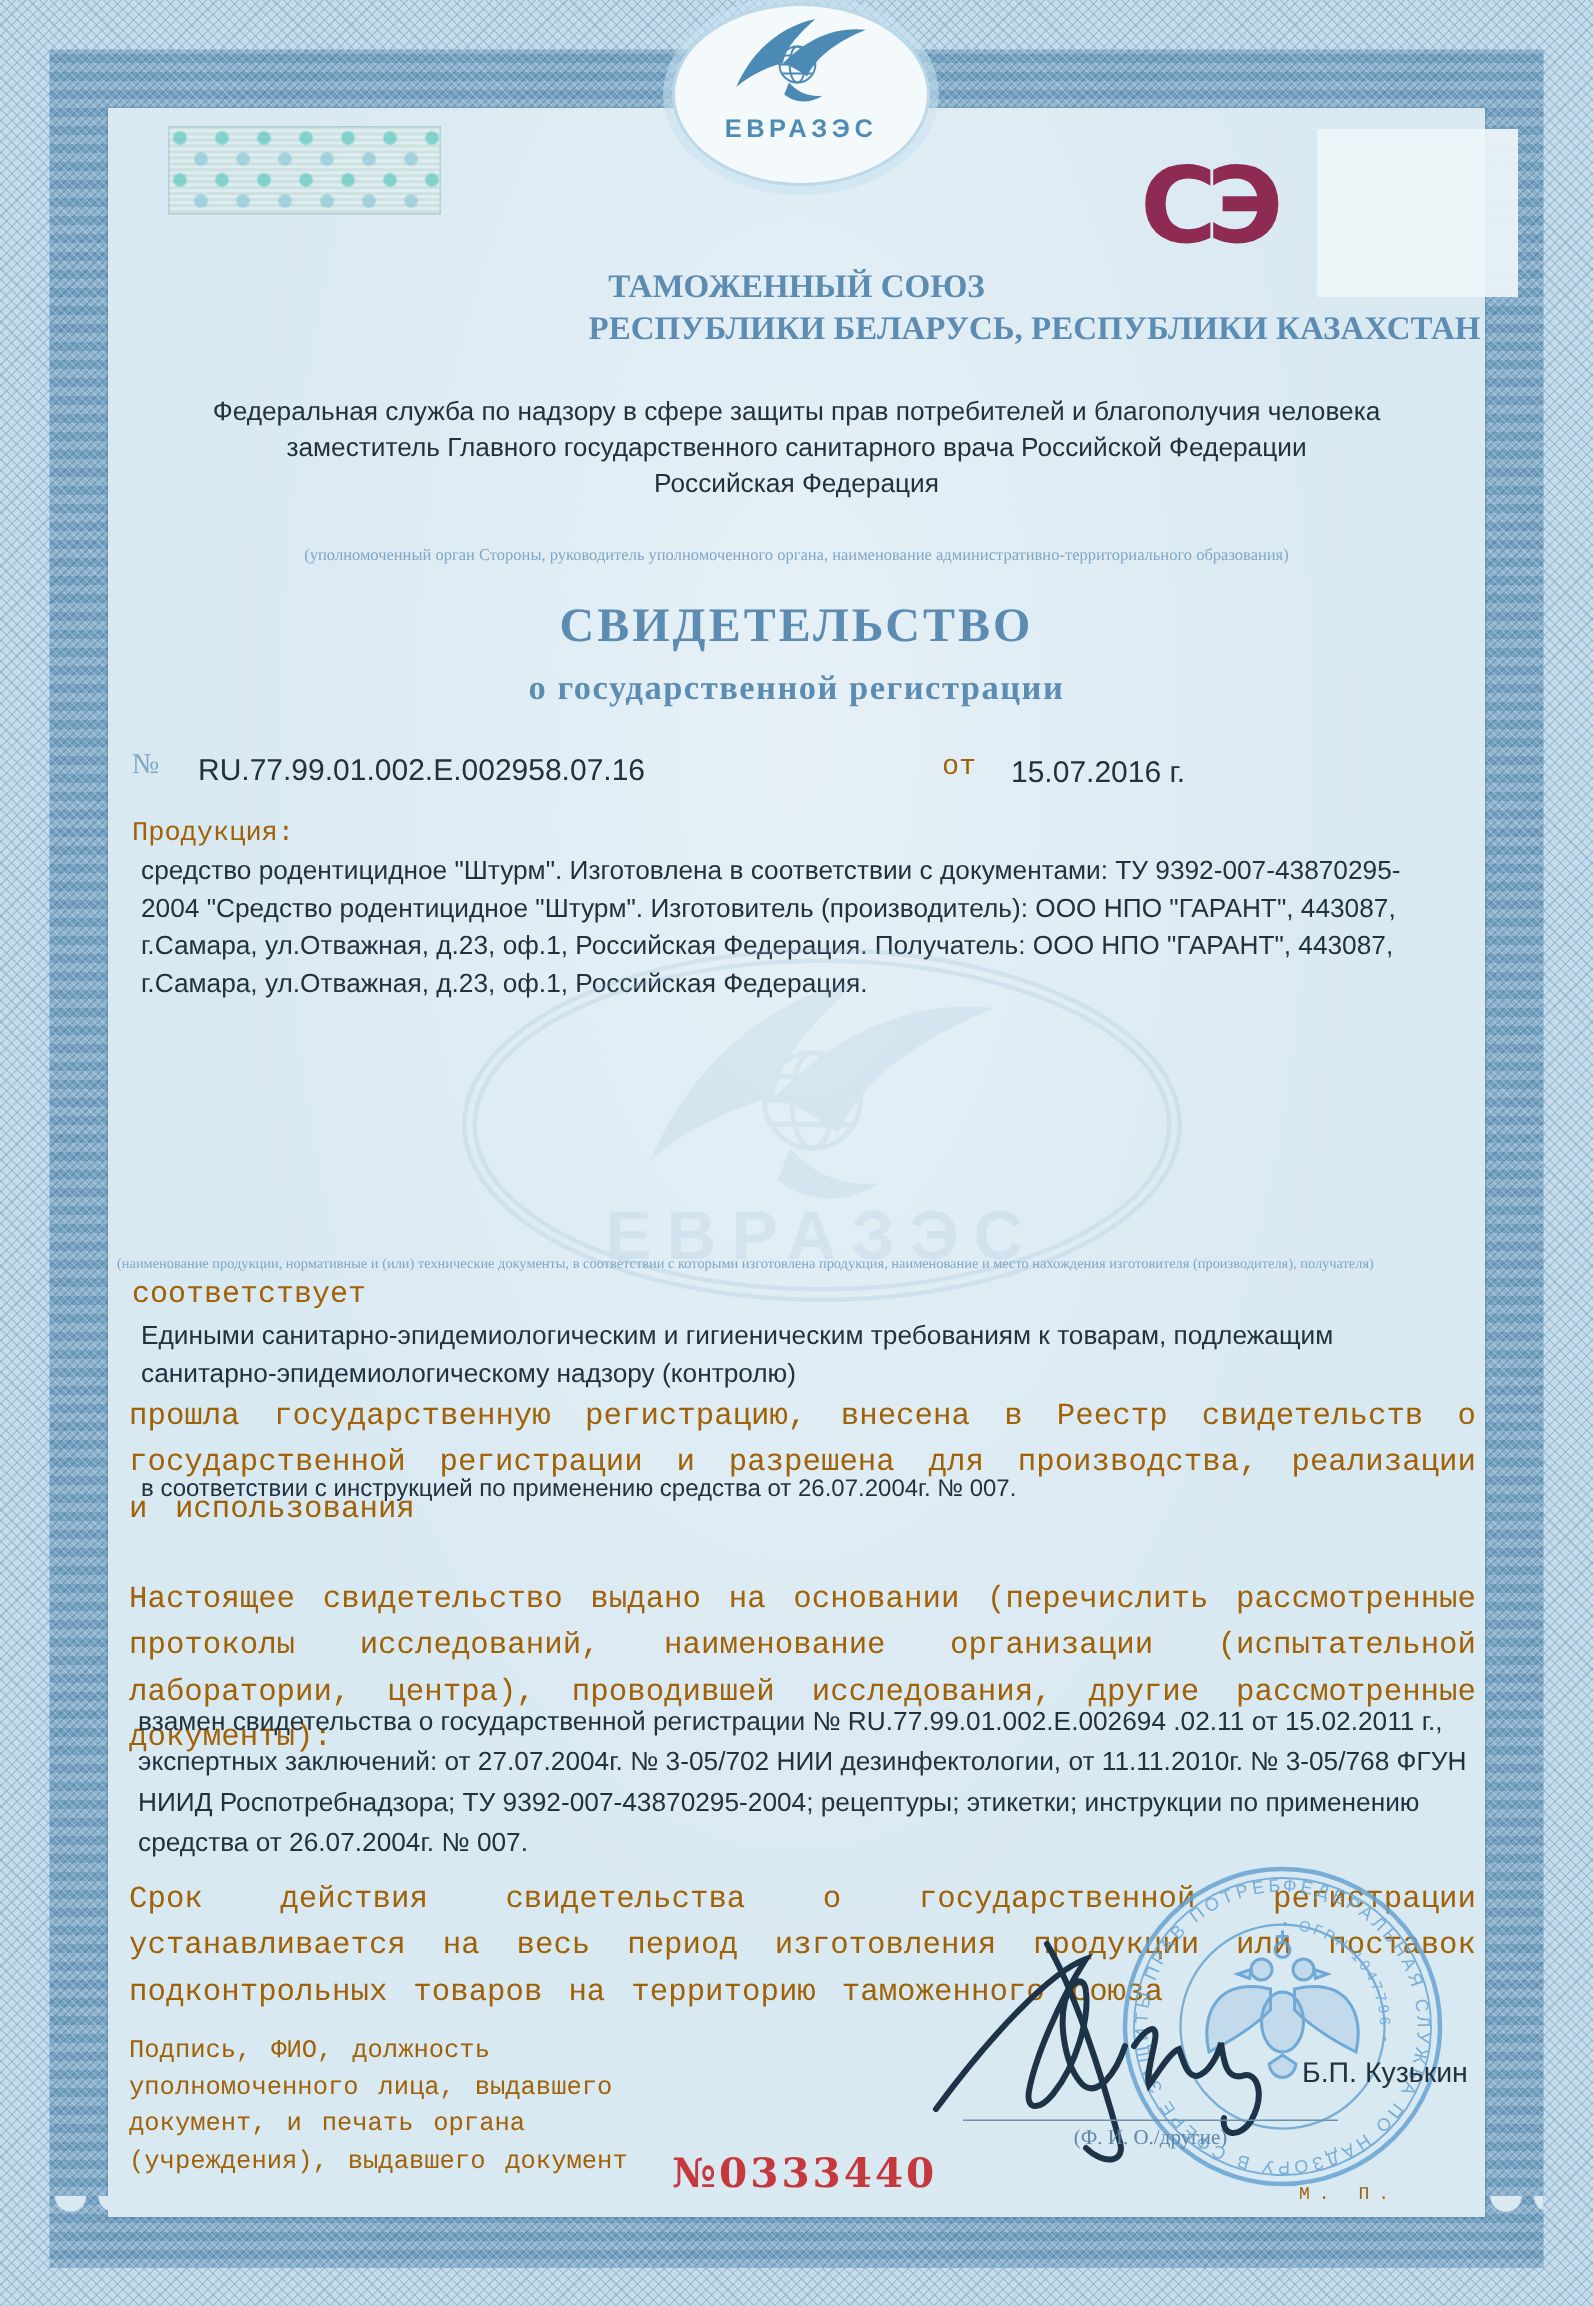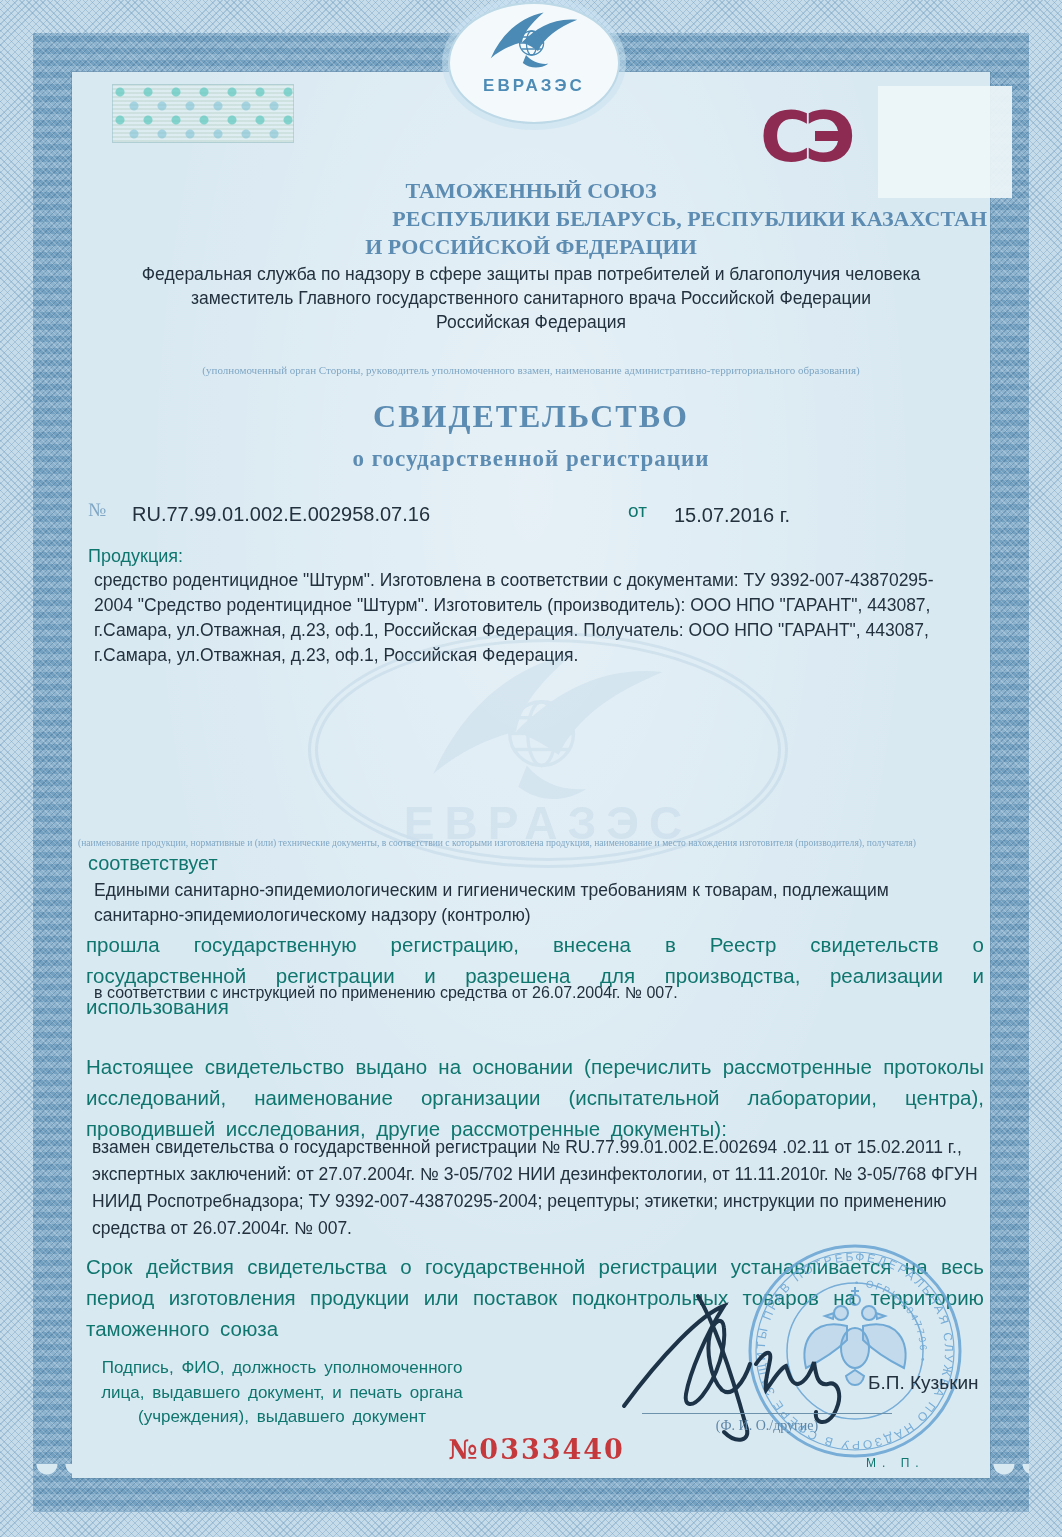--- a/index.html
+++ b/index.html
@@ -32,21 +32,21 @@
     box-shadow:0 0 0 1px rgba(90,130,160,.45);
   }
   .scallop-bottom{
     position:absolute; left:33px; right:33px; top:1464px; height:14px;
     background-image:radial-gradient(circle at 14px 0px, #d9e9f2 10px, rgba(0,0,0,0) 11px);
     background-size:29px 14px; background-repeat:repeat-x;
   }
   
   .abs{position:absolute;}
   .serifB{color:#5d8cb3; font-weight:bold; font-family:"Liberation Serif",serif;}
-  .serifBlue{color:#0f766e; font-family:Liberation Sans, sans-serif;}
+  .serifBlue{color:#a16207; font-family:Liberation Mono, monospace;}
   .typed{color:#22313d; font-family:"Liberation Sans","DejaVu Sans",sans-serif;}
   .capt{color:#7fa7c5; font-family:"Liberation Serif",serif;}
   .just{text-align:justify;}
   
   .hologram{
     left:112px; top:84px; width:180px; height:57px;
     background-image:
       radial-gradient(circle at 7px 7px, rgba(90,200,190,.75) 4px, rgba(90,200,190,0) 5px),
       radial-gradient(circle at 21px 21px, rgba(120,190,210,.6) 4px, rgba(120,190,210,0) 5px),
       repeating-linear-gradient(0deg, rgba(190,215,200,.5) 0 2px, rgba(225,240,238,.5) 2px 4px);
@@ -108,25 +108,24 @@
       </g>
     </svg>
     <div class="label">ЕВРАЗЭС</div>
   </div>
 
   <div class="abs white-patch"></div>
   <div class="abs serifB" style="left:75px; width:912px; top:178px; text-align:center; font-size:22px;">ТАМОЖЕННЫЙ СОЮЗ</div>
 
   <div class="abs ce">СЭ</div>
   <div class="abs serifB" style="left:75px; width:912px; top:206px; text-align:right; font-size:22px;">РЕСПУБЛИКИ БЕЛАРУСЬ, РЕСПУБЛИКИ КАЗАХСТАН</div>
-  <div class="abs serifB" style="left:75px; width:912px; top:234px; text-align:center; font-size:22px;">И РОССИЙСКОЙ ФЕДЕРАЦИИ</div>
   <div class="abs typed" style="left:75px; width:912px; top:264px; text-align:center; font-size:17.5px;">Федеральная служба по надзору в сфере защиты прав потребителей и благополучия человека</div>
   <div class="abs typed" style="left:75px; width:912px; top:288px; text-align:center; font-size:17.5px;">заместитель Главного государственного санитарного врача Российской Федерации</div>
   <div class="abs typed" style="left:75px; width:912px; top:312px; text-align:center; font-size:17.5px;">Российская Федерация</div>
-  <div class="abs capt" style="left:75px; width:912px; top:364px; text-align:center; font-size:11px;">(уполномоченный орган Стороны, руководитель уполномоченного взамен, наименование административно-территориального образования)</div>
+  <div class="abs capt" style="left:75px; width:912px; top:364px; text-align:center; font-size:11px;">(уполномоченный орган Стороны, руководитель уполномоченного органа, наименование административно-территориального образования)</div>
 
   <div class="abs serifB" style="left:75px; width:912px; top:398px; text-align:center; font-size:32px; letter-spacing:2px;">СВИДЕТЕЛЬСТВО</div>
   <div class="abs serifB" style="left:75px; width:912px; top:446px; text-align:center; font-size:23px; letter-spacing:1px;">о государственной регистрации</div>
 
   <div class="abs capt" style="left:88px; top:499px; font-size:19px;">№</div>
   <div class="abs typed" style="left:132px; top:503px; font-size:20px;">RU.77.99.01.002.Е.002958.07.16</div>
   <div class="abs serifBlue" style="left:628px; top:500px; font-size:19px;">от</div>
   <div class="abs typed" style="left:674px; top:504px; font-size:20px;">15.07.2016 г.</div>
 
   <div class="abs serifBlue" style="left:88px; top:546px; font-size:18px;">Продукция:</div>
@@ -192,19 +191,19 @@
   <svg class="abs signature" viewBox="0 0 300 165">
     <g fill="none" stroke="#1d3347" stroke-width="4" stroke-linecap="round">
       <path d="M18,120 C55,70 95,28 118,20 C100,48 84,86 80,108 C78,120 86,122 96,110 C112,90 120,60 118,42 C117,30 108,34 104,48 C100,64 104,92 116,104 C126,112 138,96 144,78"></path>
       <path d="M92,10 C110,40 128,96 140,140 C146,156 130,158 118,146"></path>
       <path d="M150,78 C158,66 166,62 164,74 C162,86 158,98 160,104 C166,96 174,82 180,80 C184,92 186,98 192,98 C200,96 206,84 208,76 C210,90 212,100 222,98 C232,94 238,110 228,128 C220,140 208,138 210,126"></path>
     </g>
   </svg>
   <div class="abs sig-line"></div>
   <div class="abs capt" style="left:660px; top:1418px; width:214px; text-align:center; font-size:14px; color:#5e87a7;">(Ф. И. О./другие)</div>
 
-  <div class="abs serifBlue" style="left:86px; top:1356px; width:392px; font-size:17px; line-height:1.45; word-spacing:3px;text-align:center;">Подпись, ФИО, должность уполномоченного лица, выдавшего документ, и печать органа (учреждения), выдавшего документ</div>
+  <div class="abs serifBlue" style="left:86px; top:1356px; width:392px; font-size:17px; line-height:1.45; word-spacing:3px;">Подпись, ФИО, должность уполномоченного лица, выдавшего документ, и печать органа (учреждения), выдавшего документ</div>
 
   <div class="abs typed" style="left:868px; top:1372px; font-size:19px;">Б.П. Кузькин</div>
   <div class="abs serifBlue" style="left:866px; top:1432px; font-size:12px; letter-spacing:6px;margin-top:24px;">М. П.</div>
   <div class="abs serial" style="left:448px; top:1434px; font-size:27px;">№0333440</div>
 
 </div>
 
 </body></html>

